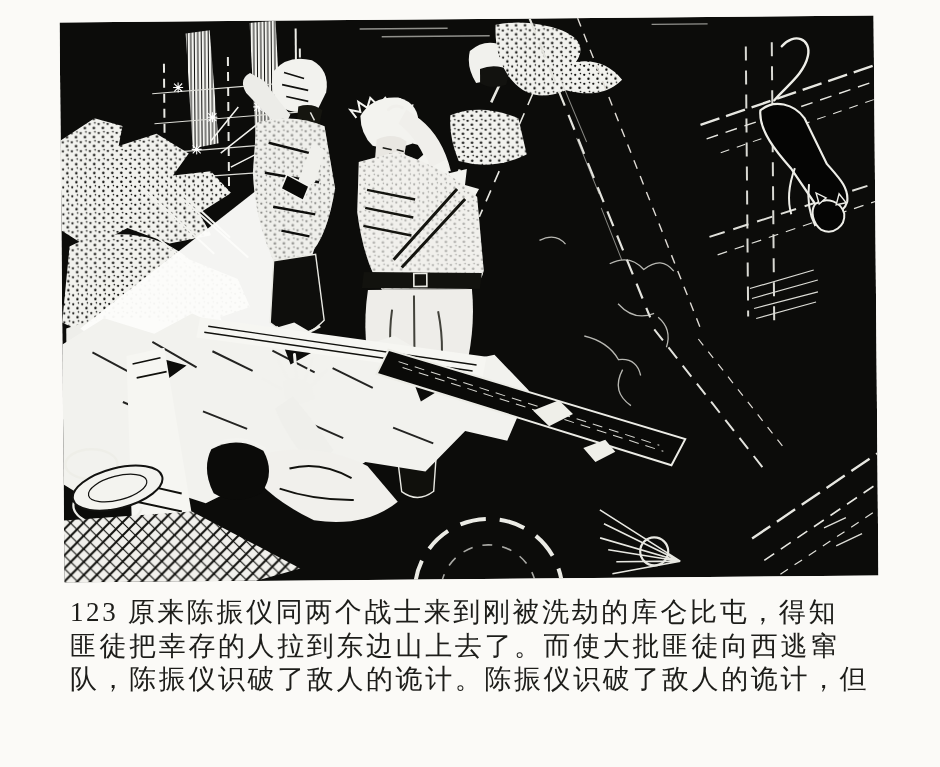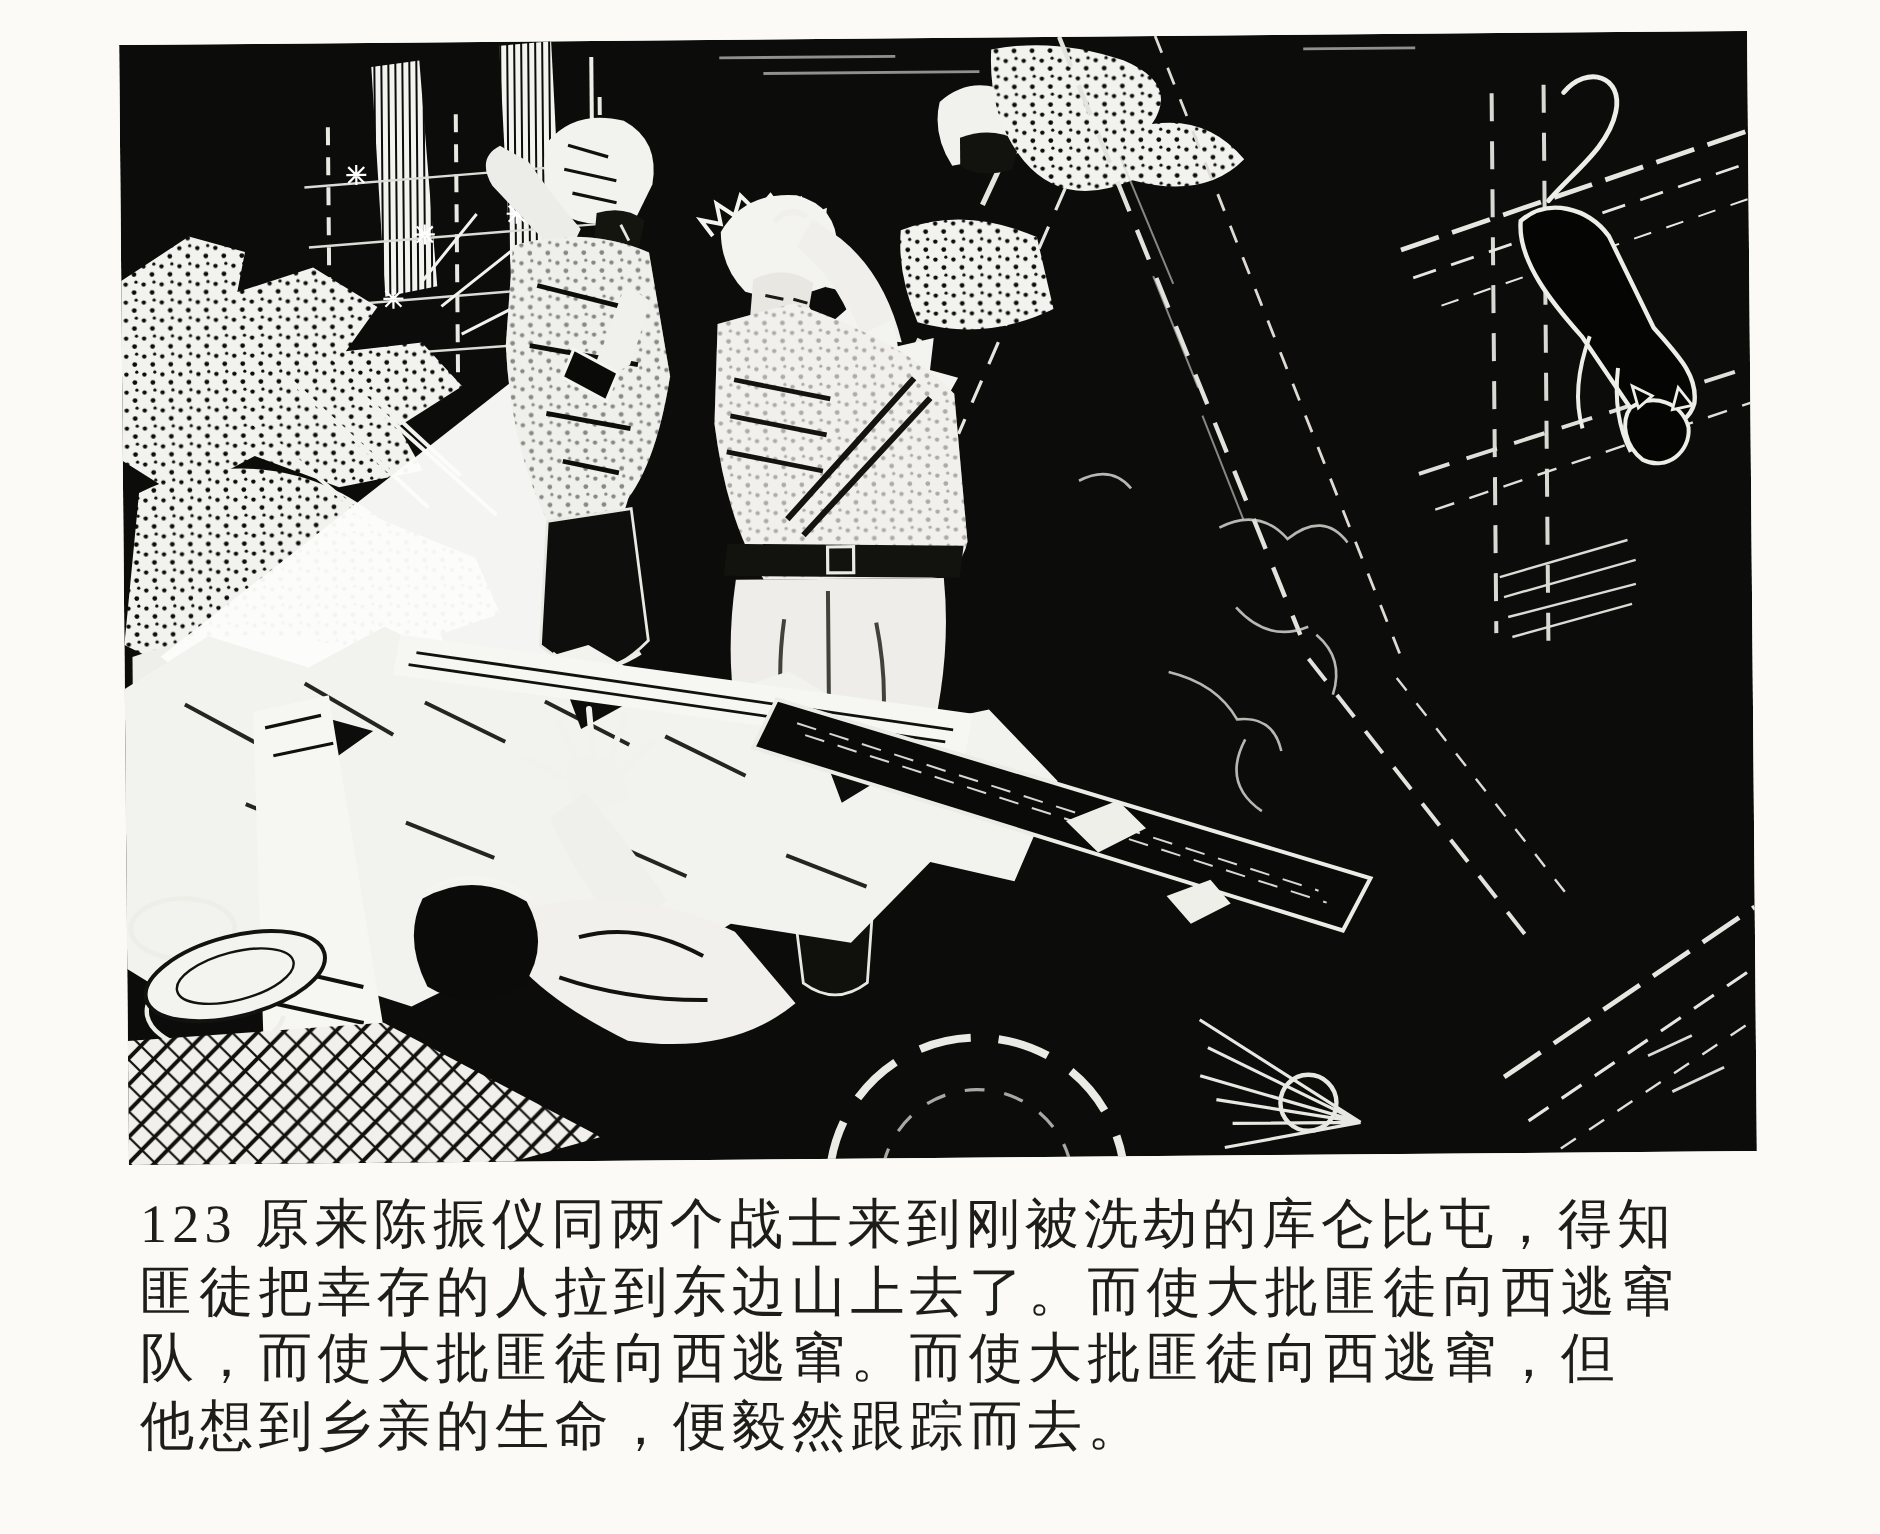--- a/index.html
+++ b/index.html
@@ -195,17 +195,16 @@
         <path d="M754,188 C766,180 780,186 783,198 C784,210 772,220 760,214 C751,207 749,195 754,188 Z" fill="#050504" stroke="#eeeee8" stroke-width="2"></path>
         <path d="M758,188 l-3,-11 10,5 Z M775,189 l3,-11 7,9 Z" fill="#050504" stroke="#eeeee8" stroke-width="1.4"></path>
         <path d="M734,152 C728,168 726,184 730,198 M748,168 C746,184 748,198 754,210" fill="none" stroke="#eeeee8" stroke-width="2"></path>
       </g>
     </svg>
   </div>
 
   <div class="caption">
     <div class="caption-line">123 原来陈振仪同两个战士来到刚被洗劫的库仑比屯，得知</div>
     <div class="caption-line">匪徒把幸存的人拉到东边山上去了。而使大批匪徒向西逃窜</div>
-    <div class="caption-line">队，而使大批匪徒向西逃窜。而使大批匪徒向西逃窜，但</div>
-    <div class="caption-line">他想到乡亲的生命，便毅然跟踪而去。</div>
+    <div class="caption-line">队，陈振仪识破了敌人的诡计。陈振仪识破了敌人的诡计，但</div>
   </div>
 
 </div>
 
 </body></html>

